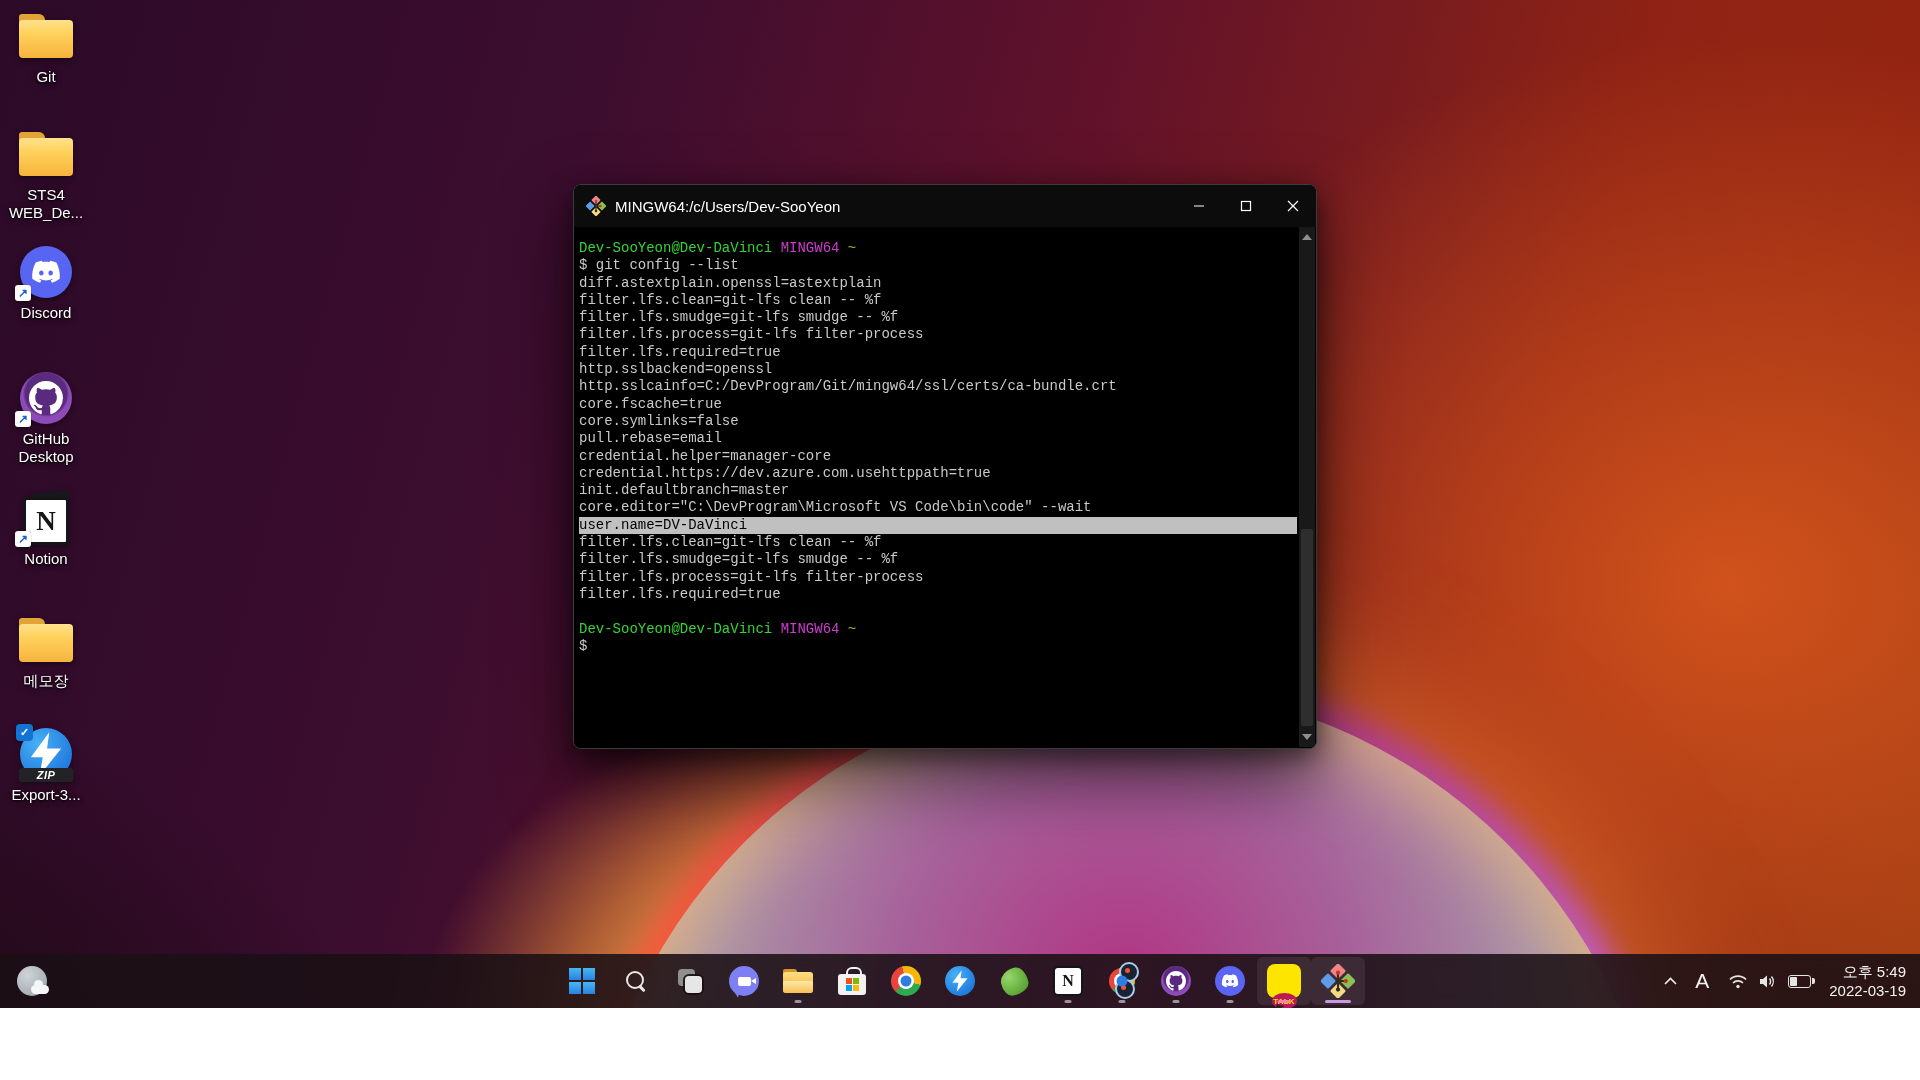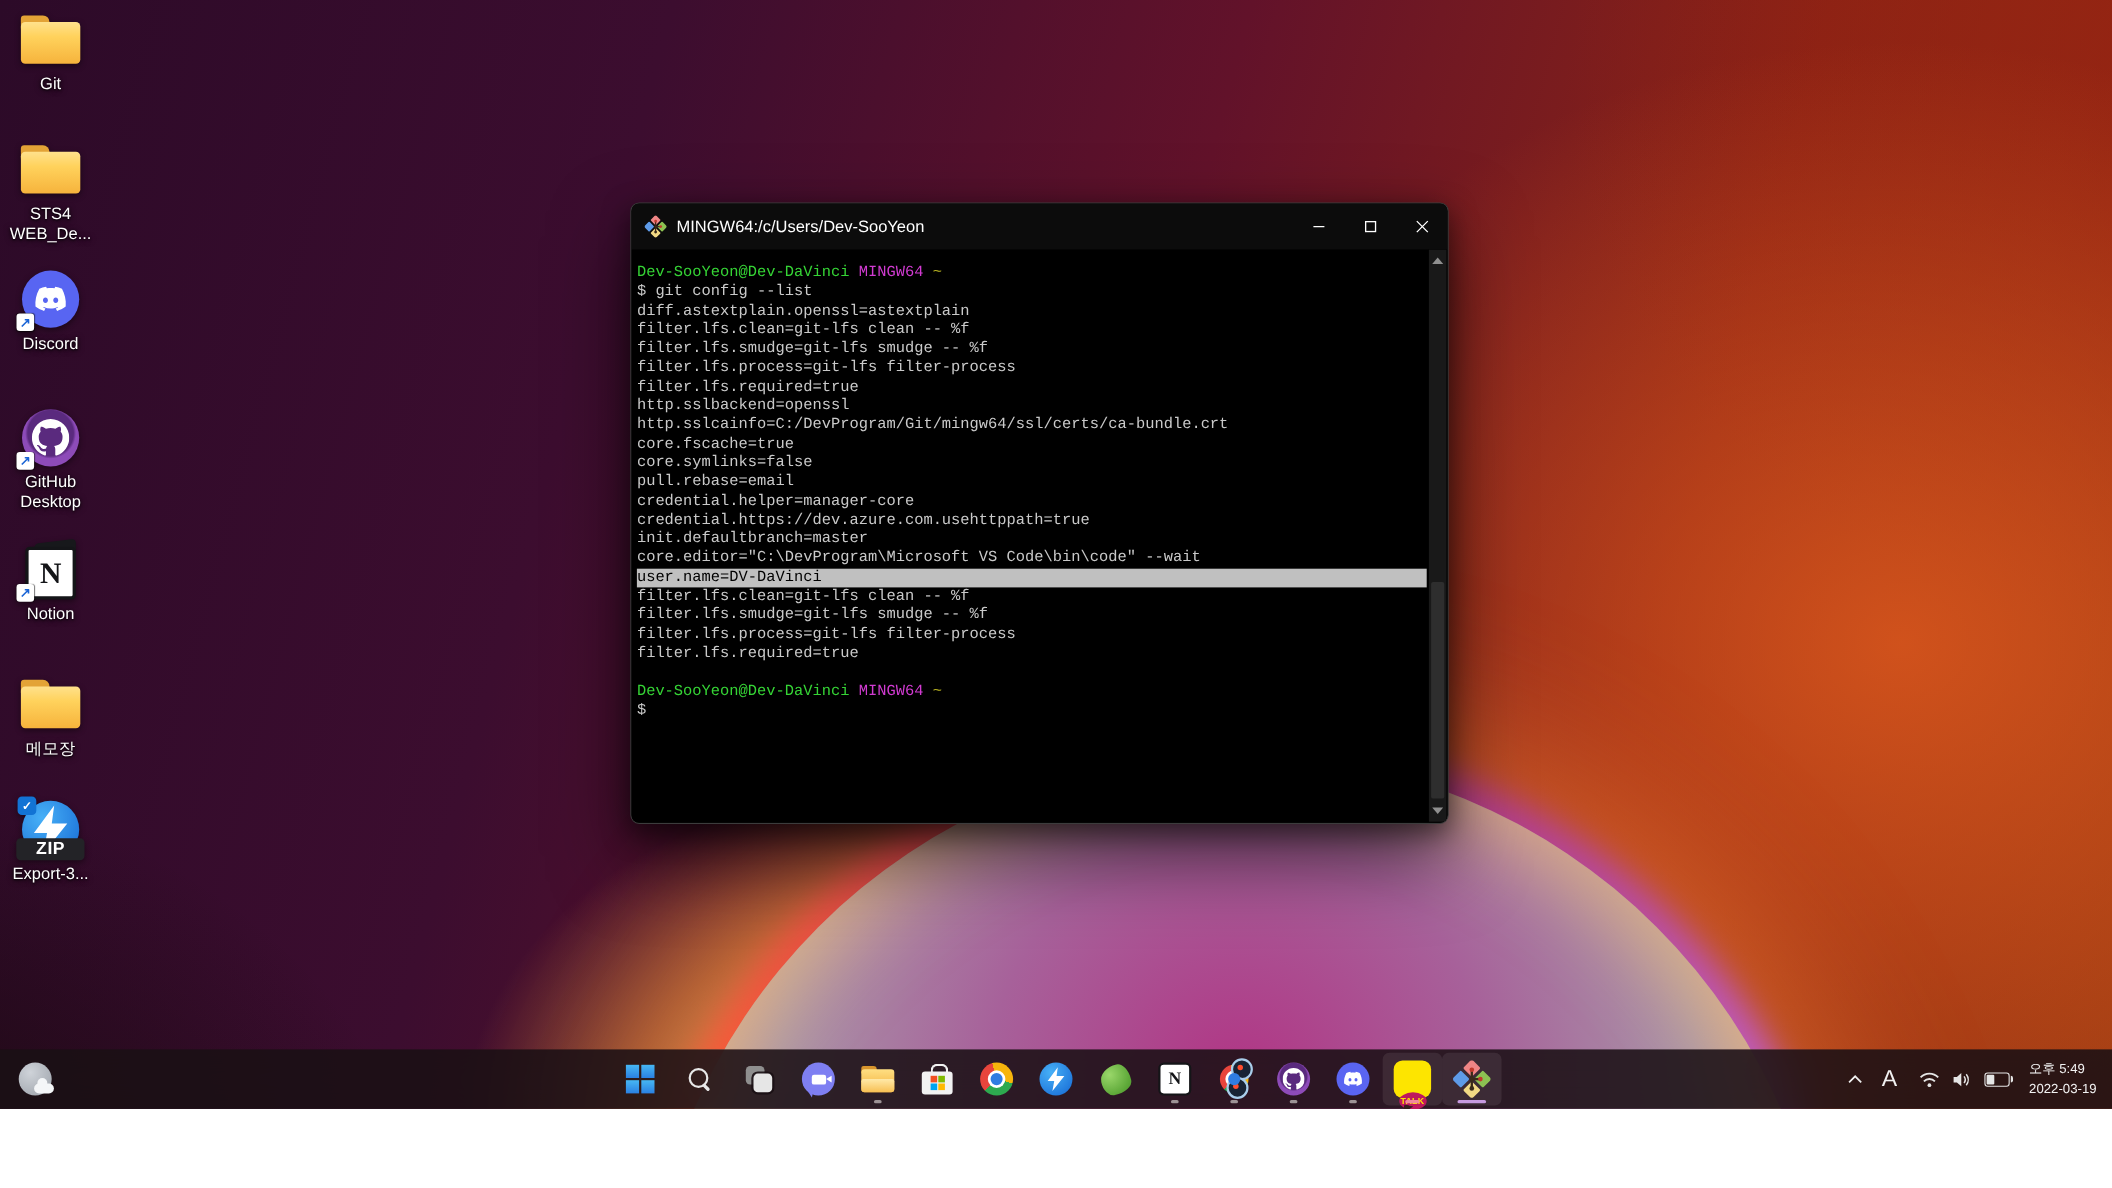--- a/index.html
+++ b/index.html
@@ -32,21 +32,21 @@
     background:linear-gradient(180deg,#ffe18c 0%,#ffd25c 35%,#f6b33c 100%);}
   .circle-ic{width:52px;height:52px;border-radius:50%;display:flex;align-items:center;justify-content:center;}
   .discord-bg{background:#5865f2;}
   .github-bg{background:radial-gradient(circle at 50% 42%,#5a2a7e 0%,#5a2a7e 52%,#8d4bb8 58%);}
   .notion-ic{position:relative;width:46px;height:46px;}
   .notion-ic .slab{position:absolute;left:8px;top:-3px;width:38px;height:46px;background:#17181b;border-radius:4px;transform:skewY(-7deg);}
   .notion-ic .face{position:absolute;left:0;top:2px;width:40px;height:42px;background:#fff;border:3px solid #141518;border-radius:4px;
     display:flex;align-items:center;justify-content:center;font-family:"Liberation Serif",serif;font-weight:bold;font-size:27px;color:#141518;}
   .bandizip{position:relative;width:52px;height:52px;border-radius:50%;background:radial-gradient(circle at 35% 30%,#47b0f7,#1467d3);}
   .zip-badge{position:absolute;left:50%;transform:translateX(-50%);bottom:-2px;background:#232327;color:#fff;
-    font-size:16px;font-weight:bold;letter-spacing:.5px;padding:1px 18px;border-radius:4px;}
+    font-size:11px;font-weight:bold;letter-spacing:.5px;padding:1px 18px;border-radius:4px;font-style:italic;}
   .chk-badge{position:absolute;left:-4px;top:-4px;width:17px;height:17px;border-radius:4px;background:#1273d4;
     display:flex;align-items:center;justify-content:center;color:#fff;font-size:11px;font-weight:bold;}
   .sc-arrow{position:absolute;left:-3px;bottom:-3px;width:16px;height:16px;background:#fff;border-radius:3px;
     box-shadow:0 0 1px rgba(0,0,0,.6);display:flex;align-items:center;justify-content:center;color:#1a64d6;font-size:12px;font-weight:bold;}
 
   
   .term-win{position:absolute;left:573px;top:184px;width:742px;height:563px;border-radius:8px;overflow:hidden;
     background:#000;border:1px solid #3c3c3c;box-shadow:0 30px 70px rgba(0,0,0,.6),0 8px 24px rgba(0,0,0,.5);}
   .titlebar{height:42px;background:#0c0c0c;display:flex;align-items:center;}
   .title-ic{margin-left:12px;width:20px;height:20px;flex:0 0 auto;}
@@ -124,21 +124,21 @@
   .kakao-bub::after{content:"";position:absolute;left:4px;bottom:-4px;border:4px solid transparent;border-top-color:#381e1e;border-left-color:#381e1e;transform:rotate(12deg);}
 
   
   .tb-right{position:absolute;right:8px;top:0;height:54px;display:flex;align-items:center;gap:4px;color:#f2f2f2;}
   .tray-btn{height:40px;display:flex;align-items:center;justify-content:center;border-radius:5px;padding:0 7px;}
   .ime{font-size:21px;}
   .tray-group{display:flex;align-items:center;gap:11px;padding:0 8px;height:40px;border-radius:5px;}
   .battery{position:relative;width:21px;height:11px;border:1.6px solid #e5e5e5;border-radius:3px;}
   .battery::before{content:"";position:absolute;left:1px;top:1px;width:7px;height:9px;background:#e5e5e5;border-radius:1px;}
   .battery::after{content:"";position:absolute;right:-4.6px;top:2.2px;width:2.6px;height:6px;background:#e5e5e5;border-radius:0 2px 2px 0;}
-  .clock{text-align:left;font-size:12px;line-height:19px;padding:0 6px;}
+  .clock{text-align:right;font-size:15px;line-height:19px;padding:0 6px;}
 </style>
 </head>
 <body>
 
 <div class="desktop">
   <div class="wallpaper">
     <div class="ring-glow"></div>
     <div class="ring"></div>
   </div>
 

